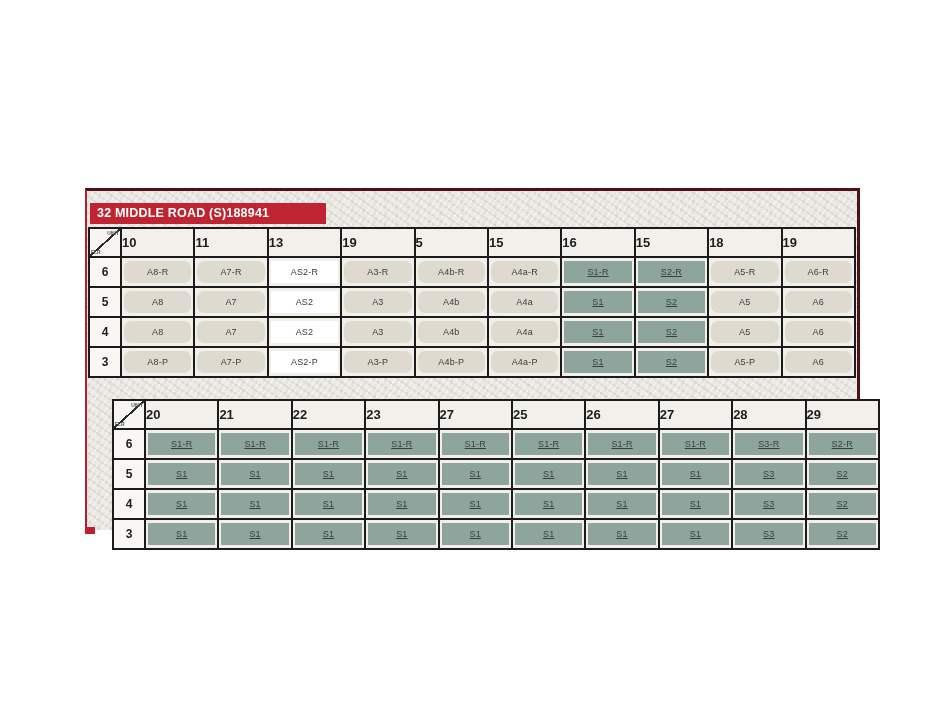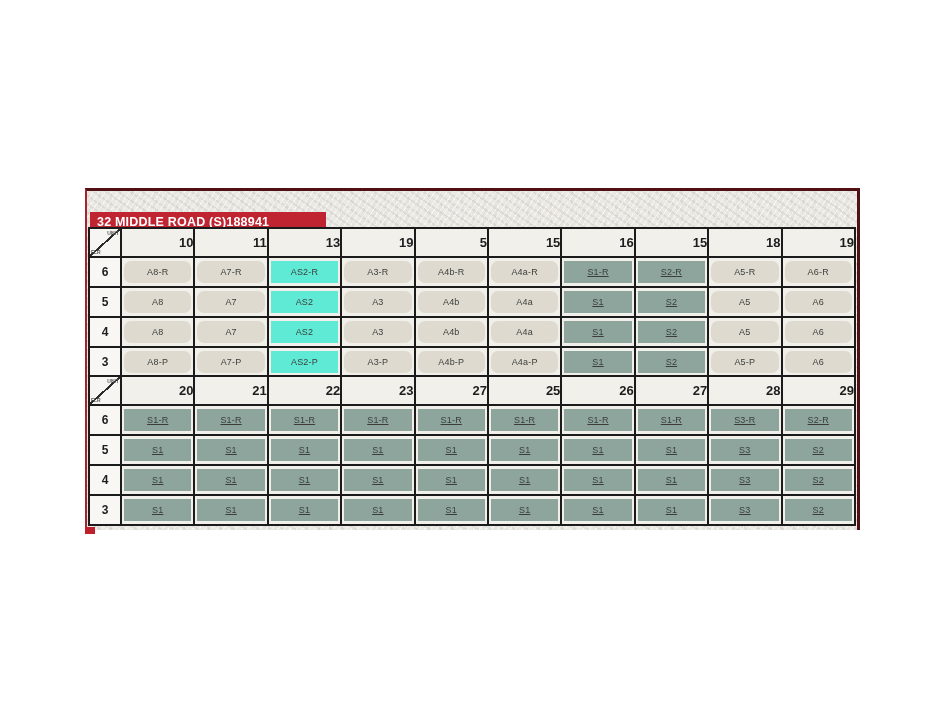--- a/index.html
+++ b/index.html
@@ -14,44 +14,44 @@
       repeating-linear-gradient(35deg, rgba(171,168,160,.22) 0 2px, rgba(0,0,0,0) 2px 7px),
       repeating-linear-gradient(90deg, rgba(223,221,215,.45) 0 3px, rgba(0,0,0,0) 3px 11px);
     border-top:3px solid #511114;
     border-right:3px solid #511114;
     border-left:2px solid #a8232e;
   }
   #red-notch{position:absolute;left:-2px;bottom:-4px;width:10px;height:7px;background:#c01f2e;}
 
   
   #banner{
-    position:absolute;left:3px;top:21px;width:236px;height:21px;
+    position:absolute;left:3px;top:12px;width:236px;height:21px;
     background:#bf2430;color:#ffffff;font-weight:bold;font-size:12.5px;
     line-height:21px;padding-left:7px;box-sizing:border-box;letter-spacing:.2px;
     white-space:nowrap;
   }
 
   
   table.grid{position:absolute;left:1px;border-collapse:collapse;table-layout:fixed;width:768px;}
   #table-0{top:36px;}
-  #table-1{top:184px;}
+  #table-1{top:208px;margin-left:24px;}
   table.grid th, table.grid td{border:2px solid #1b1b1b;padding:0;}
   th.corner{width:30px;height:27px;background:#f6f5f1;position:relative;
     background-image:linear-gradient(to bottom right,
       rgba(0,0,0,0) calc(50% - 1px), #2a2a2a calc(50% - 1px),
       #2a2a2a calc(50% + 1px), rgba(0,0,0,0) calc(50% + 1px));}
   th.corner .c-top{position:absolute;top:1px;right:1px;font-size:5px;font-weight:bold;color:#555;}
   th.corner .c-bot{position:absolute;bottom:1px;left:1px;font-size:5px;font-weight:bold;color:#555;}
-  th.colhead{height:27px;background:#f2f0ea;font-size:13px;font-weight:bold;color:#1d1d1d;text-align:right;}
+  th.colhead{height:27px;background:#f2f0ea;font-size:13px;font-weight:bold;color:#1d1d1d;text-align:left;}
   td.flr{height:28px;background:#f8f7f4;font-weight:bold;font-size:12px;color:#1d1d1d;text-align:center;}
   td.unit{height:28px;background:#f1efe9;}
   td.unit .fill{margin:2px;height:22px;line-height:22px;text-align:center;
     font-size:9px;color:#3b3e3b;letter-spacing:.2px;}
   .fill.beige{background:#dfdacf;border-radius:7px;}
-  .fill.taupe{background:#5eead4;}
+  .fill.taupe{background:#ffffff;}
   .fill.teal{background:#8da59d;color:#2f3b37;text-decoration:underline;}
 </style>
 </head>
 <body>
 
 <div id="canvas">
   <div id="sheet">
     <div id="banner">32 MIDDLE ROAD (S)188941</div>
     <table class="grid" id="table-0">
         <thead>

